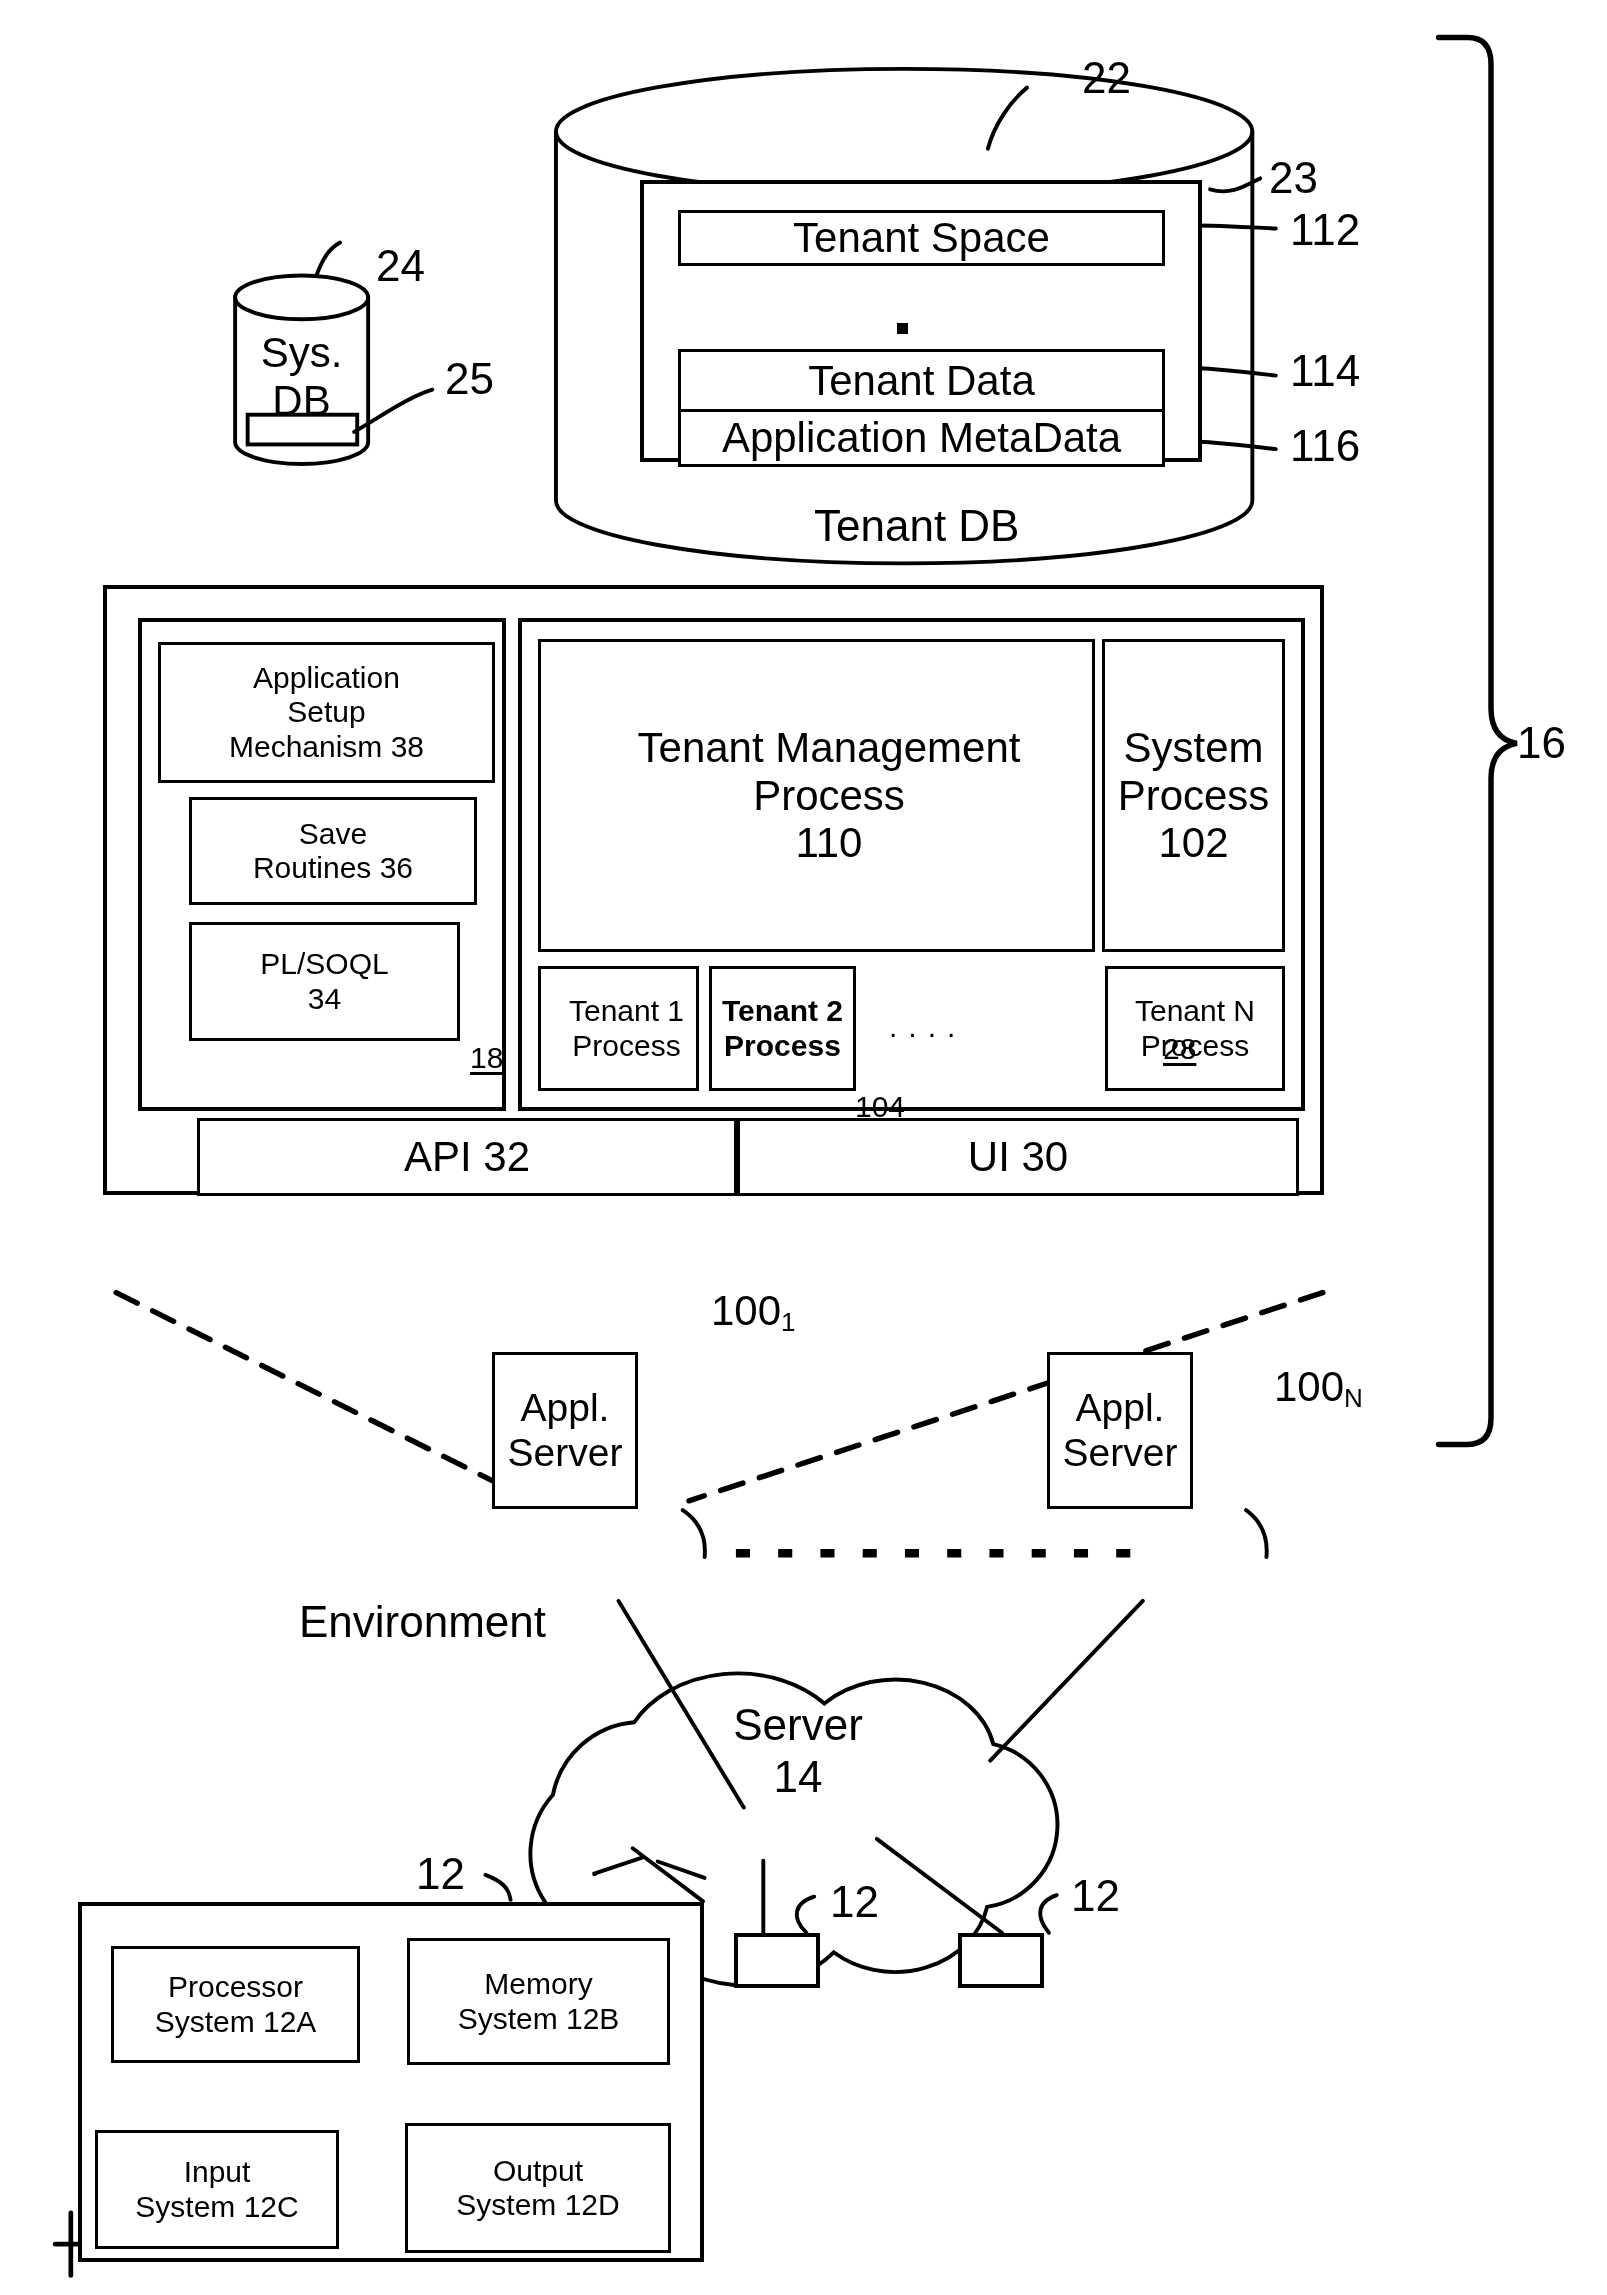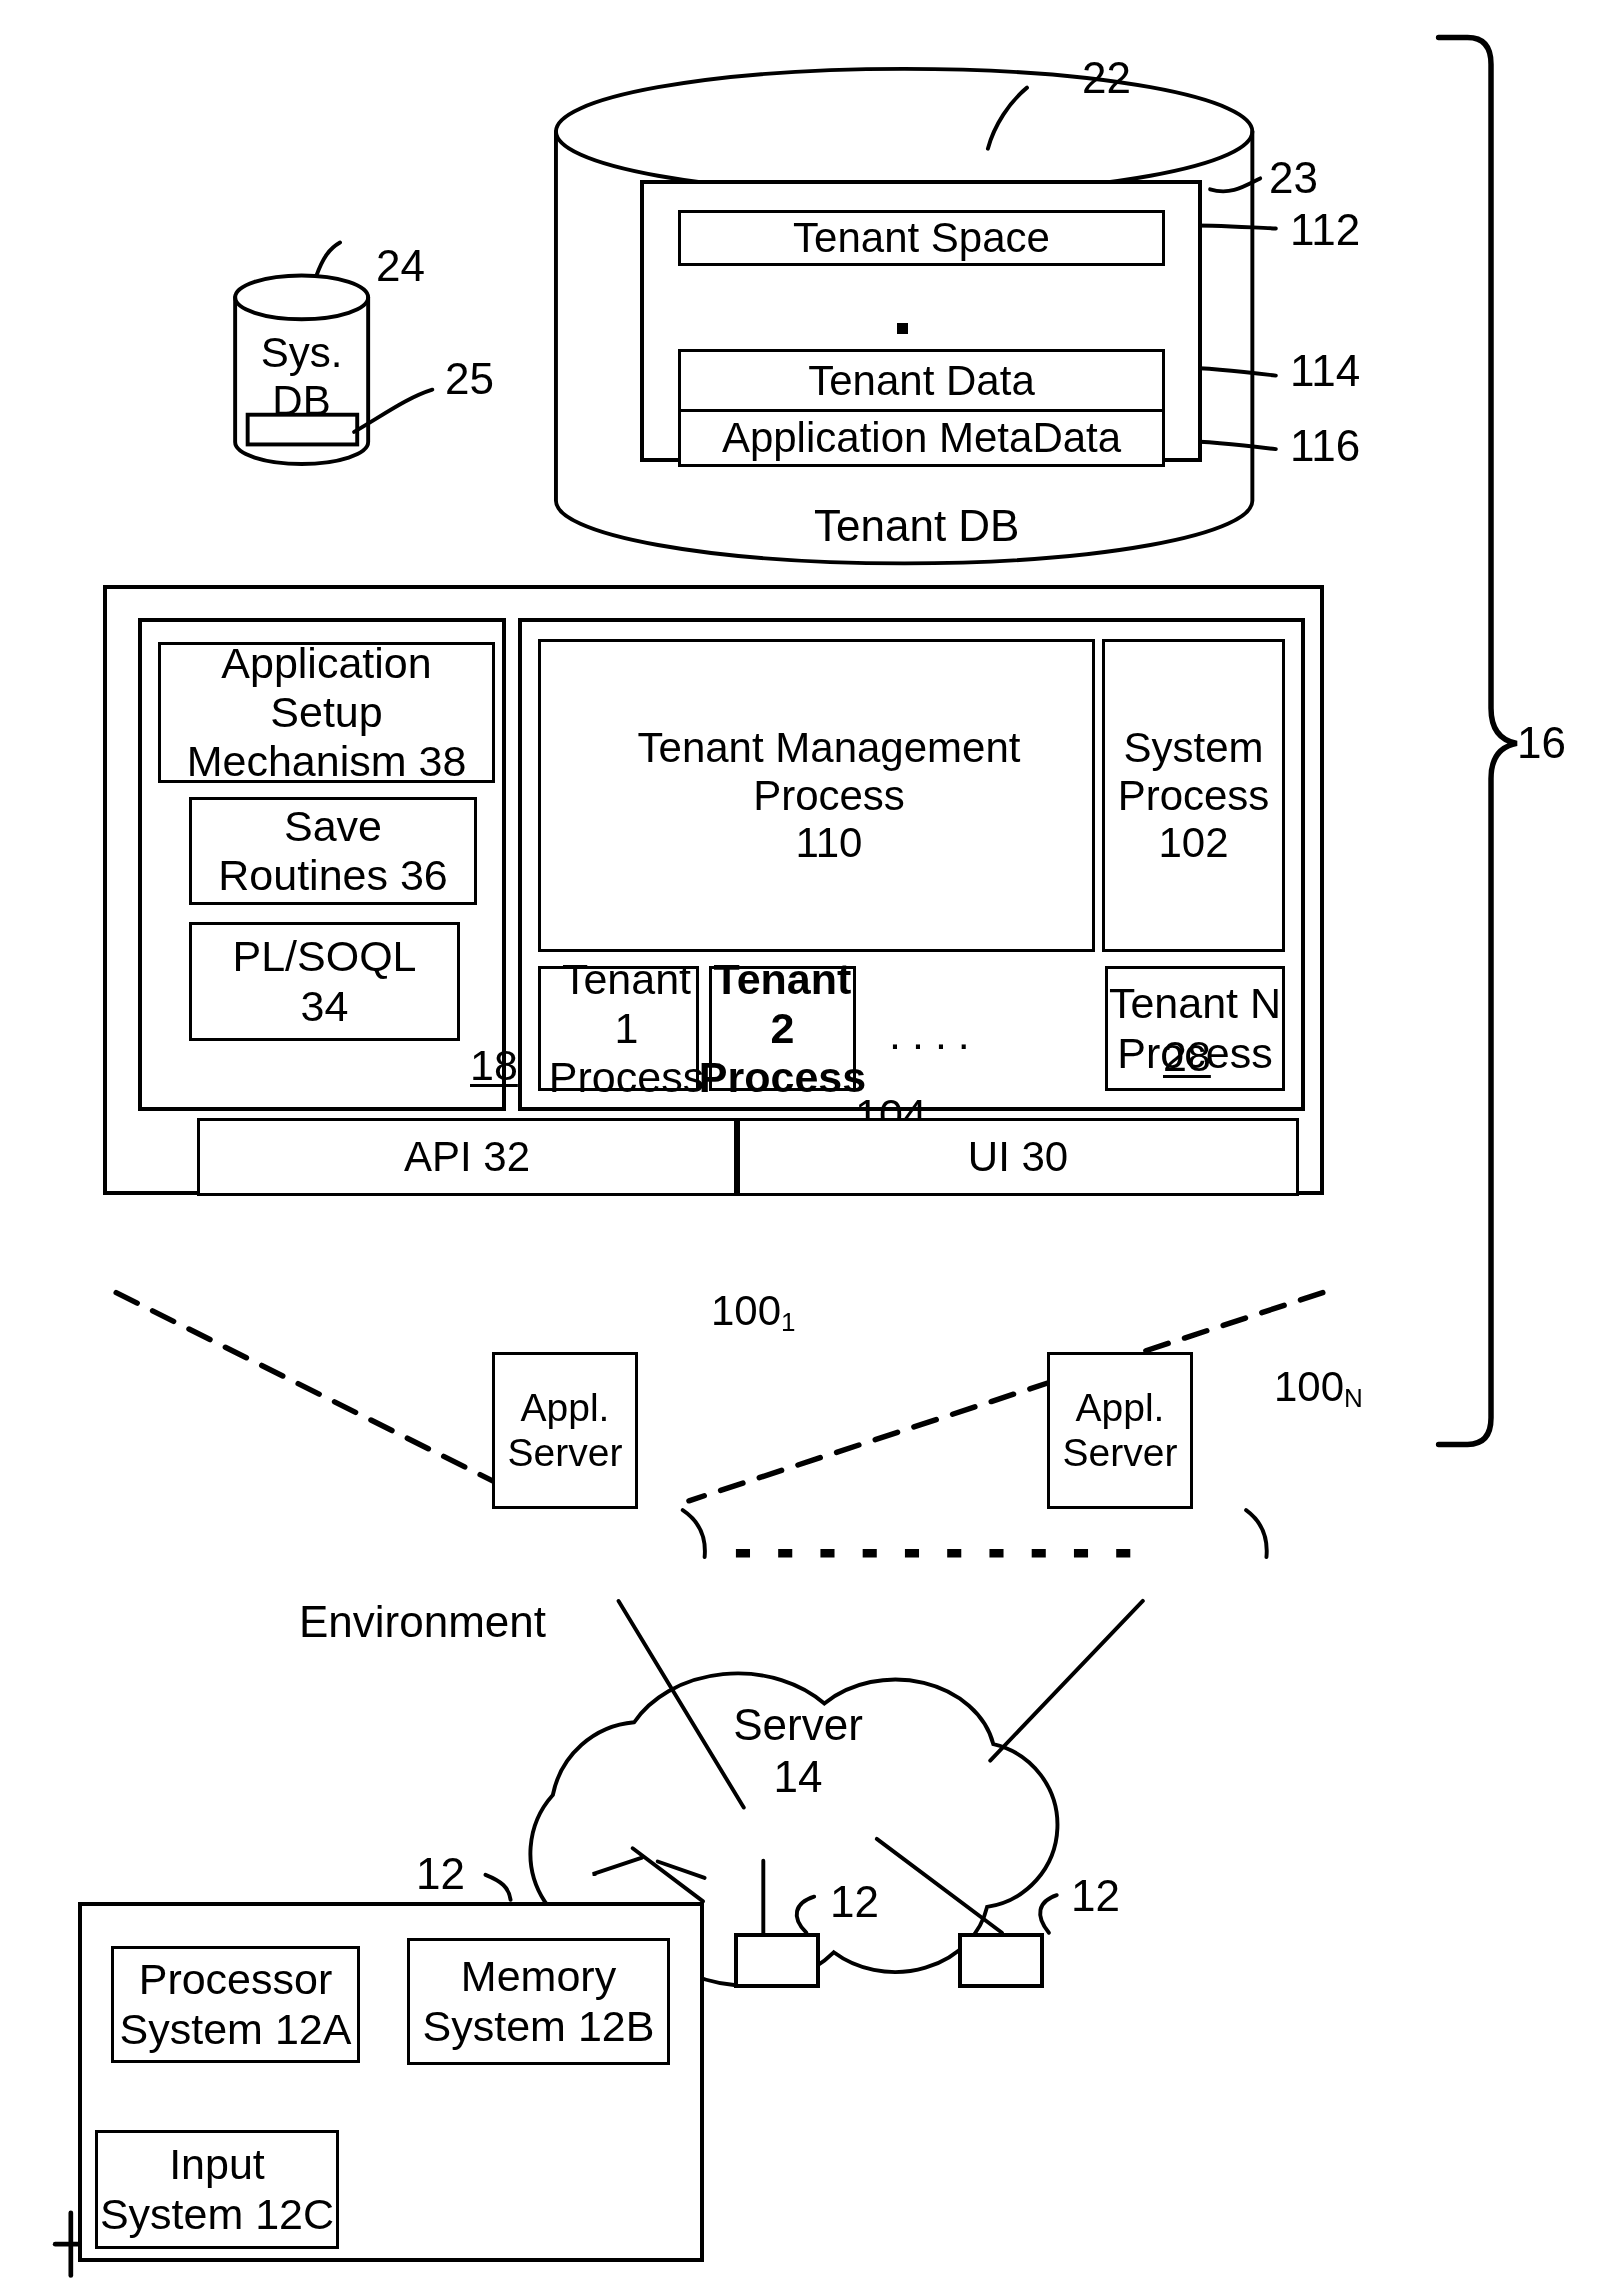--- a/index.html
+++ b/index.html
@@ -6,21 +6,21 @@
   body{width:1608px;height:2295px;position:relative;overflow:hidden;
        font-family:"Liberation Sans","DejaVu Sans",sans-serif;color:#000;}
   #stage{position:absolute;left:0;top:0;width:1608px;height:2295px;}
   svg.layer{position:absolute;left:0;top:0;width:1608px;height:2295px;overflow:visible;}
   .lbl{position:absolute;white-space:pre;line-height:1.12;text-align:center;}
   .box{position:absolute;border:3.9px solid #000;background:#fff;box-sizing:border-box;
        display:flex;align-items:center;justify-content:center;text-align:center;line-height:1.14;}
   .plain{position:absolute;white-space:pre;}
   .ul{text-decoration:underline;text-underline-offset:3.9px;text-decoration-thickness:3.1px;}
   .f50{font-size:39px;}
-  .f52{font-size:43px;}
+  .f52{font-size:30px;}
   .f54{font-size:42px;}
   .f56{font-size:44px;}
   sub{font-size:0.62em;vertical-align:-0.22em;}
 </style>
 </head>
 <body>
 
 <div id="stage">
 
   <svg class="layer" viewBox="0 0 2054 2933">
@@ -220,20 +220,24 @@
 System 12A</span>
   </div>
   <div class="box f52" style="left:407px;top:1938px;width:263px;height:127px;">
     <span style="white-space:pre-line">Memory
 System 12B</span>
   </div>
   <div class="box f52" style="left:95px;top:2130px;width:244px;height:119px;">
     <span style="white-space:pre-line">Input
 System 12C</span>
   </div>
+  <div class="box f52" style="left:405px;top:2123px;width:266px;height:130px;">
+    <span style="white-space:pre-line">Output
+System 12D</span>
+  </div>
 
   <div style="position:absolute;left:734px;top:1933px;width:86px;height:55px;border:4.7px solid #000;box-sizing:border-box;background:#fff;"></div>
   <div class="plain f56" style="left:830px;top:1877px;">12</div>
 
   <div style="position:absolute;left:958px;top:1933px;width:86px;height:55px;border:4.7px solid #000;box-sizing:border-box;background:#fff;"></div>
   <div class="plain f56" style="left:1071px;top:1871px;">12</div>
 
 </div>
 
 

